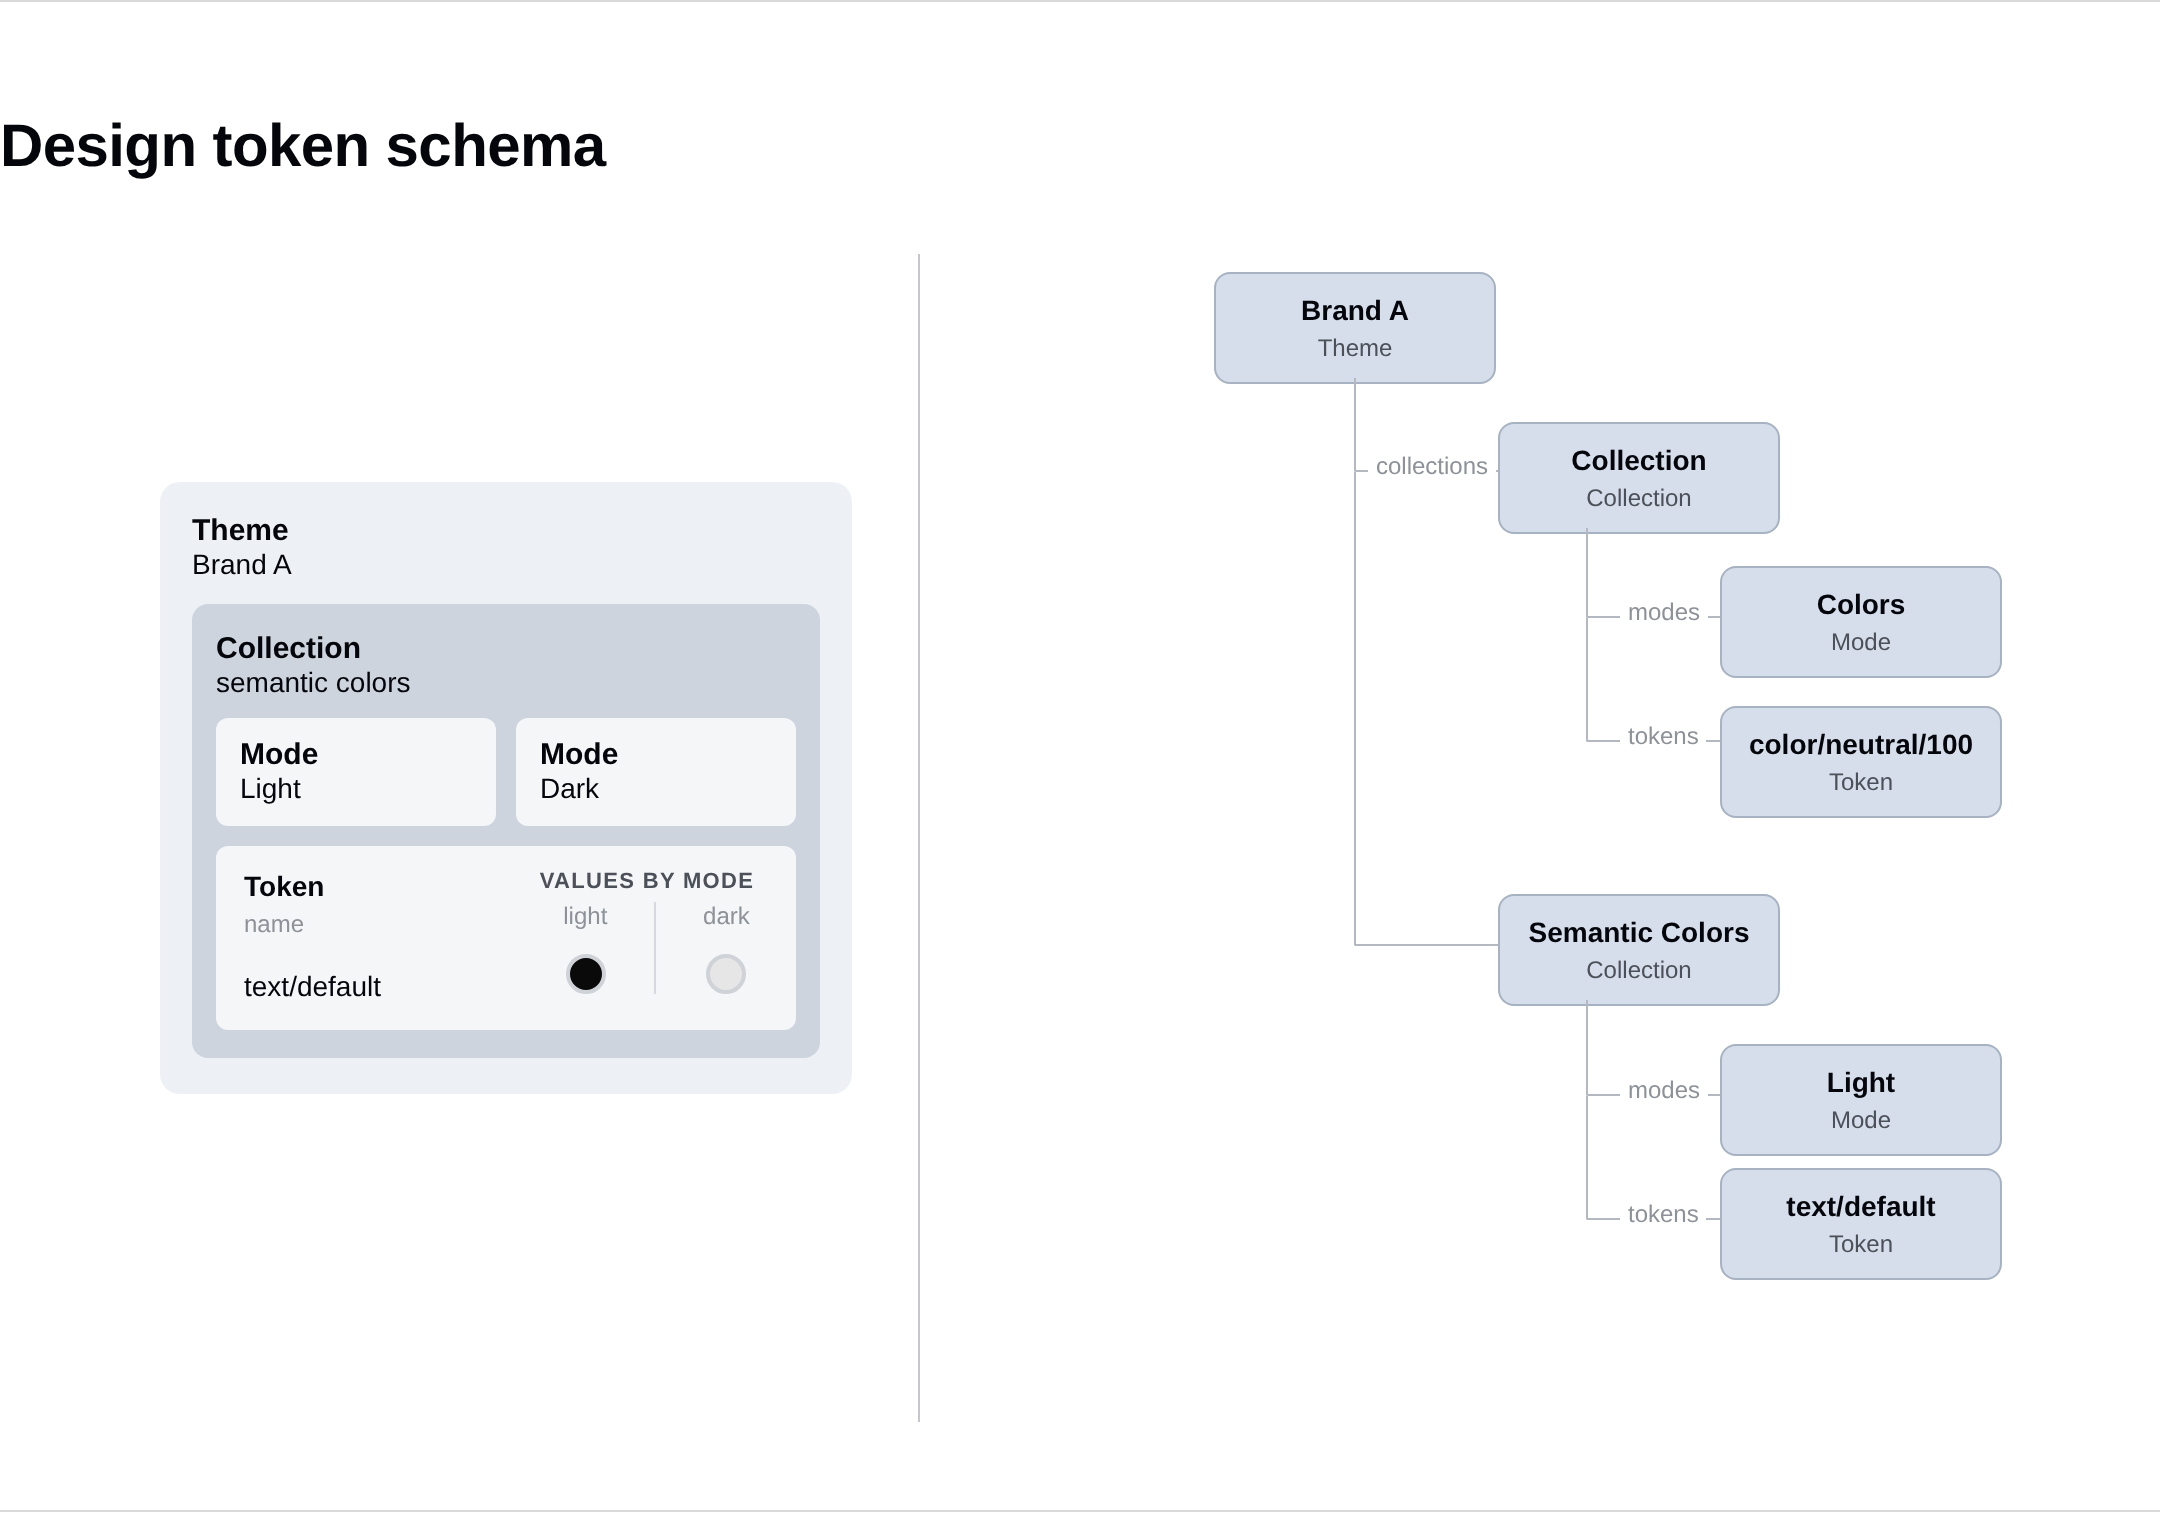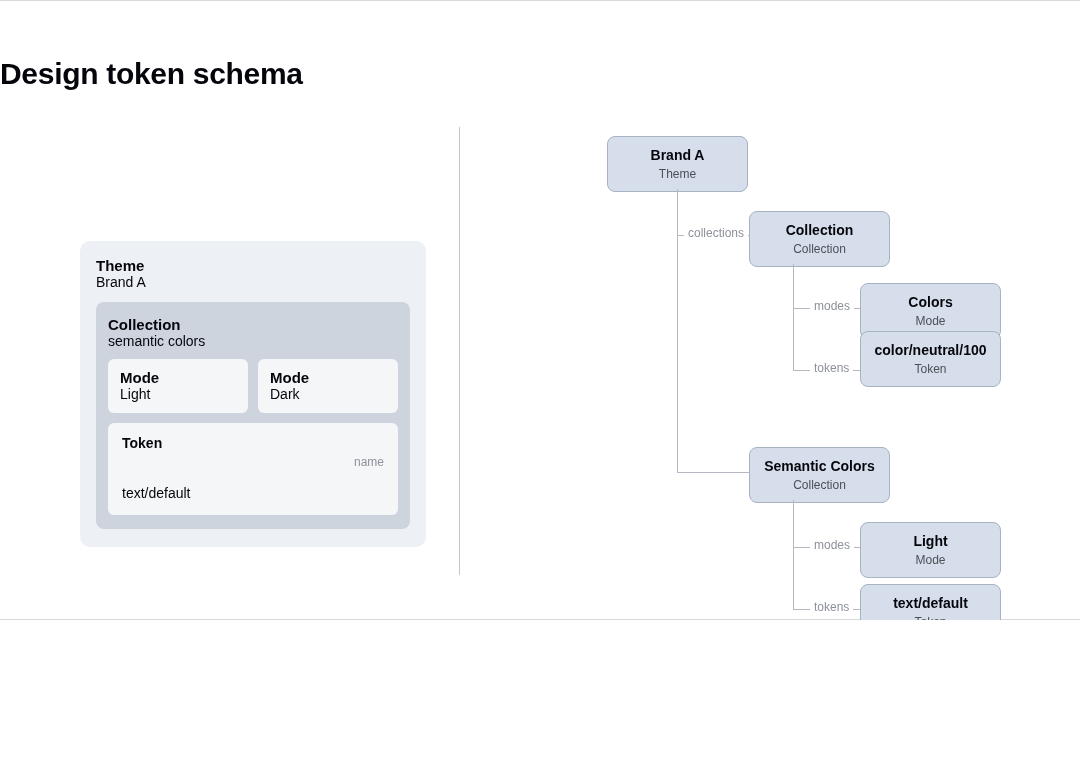--- a/index.html
+++ b/index.html
@@ -10,21 +10,21 @@
     --pale:#edf0f5;   
     --pale-2:#ced4de; 
     --chip:#f4f6f8;   
     --tree-blue:#d5deea;
     --tree-stroke:#a7b2c2;
     --divider:#c6c7cd;
   }
   *{box-sizing:border-box;font-family:"Avenir Next","Avenir","Segoe UI",Helvetica,Arial,sans-serif;color:var(--ink);}
   body{margin:0;background:var(--bg);}
   .page{
-    width:1080px;height:620px;position:relative;background:var(--bg);
+    width:1080px;height:756px;position:relative;background:var(--bg);
     border-top:1px solid #d9d9dc;border-bottom:1px solid #d9d9dc;
   }
   h1.title{
     position:absolute;left:0;top:56px;margin:0;
     font-size:30px;font-weight:700;letter-spacing:-0.01em;
   }
   .vsep{
     position:absolute;left:459px;top:126px;bottom:44px;width:0;
     border-left:1px solid var(--divider);
   }
@@ -41,21 +41,21 @@
   .mode-row{display:flex;gap:10px;margin-top:10px;}
   .mode-card{
     flex:1;background:var(--chip);border-radius:6px;padding:10px 12px 11px;
   }
   .token-row{
     display:flex;gap:0;margin-top:10px;background:var(--chip);border-radius:6px;
     padding:12px 0 14px;align-items:stretch;
   }
   .token-col{flex:1;padding:0 14px;}
   .token-header{font-size:14px;font-weight:600;}
-  .token-subhead{font-size:12px;color:var(--ink-muted);margin-top:4px;text-align:right;}
+  .token-subhead{font-size:12px;color:var(--ink-muted);margin-top:4px;}
   .token-value{font-size:14px;margin-top:16px;}
   .values-col{flex:1.15;display:flex;flex-direction:column;}
   .values-head{font-size:11px;font-weight:600;letter-spacing:0.06em;color:var(--ink-soft);padding:0 12px;}
   .swatch-grid{display:flex;margin-top:4px;}
   .swatch-col{flex:1;display:flex;flex-direction:column;align-items:center;}
   .swatch-col + .swatch-col{border-left:1px solid #d6d9dd;}
   .swatch-label{font-size:12px;color:var(--ink-muted);}
   .swatch{width:20px;height:20px;border-radius:50%;margin-top:12px;border:2px solid #cfd3d8;}
   .swatch.dark{background:#0a0a0a;border-color:#cfd3d8;}
   .swatch.light{background:#e6e6e6;border-color:#cfd3d8;}
@@ -99,39 +99,52 @@
           <div class="label-strong">Mode</div>
           <div class="label-sub">Dark</div>
         </div>
       </div>
       <div class="token-row">
         <div class="token-col">
           <div class="token-header">Token</div>
           <div class="token-subhead">name</div>
           <div class="token-value">text/default</div>
         </div>
+        <div class="values-col">
+          <div class="values-head">VALUES BY MODE</div>
+          <div class="swatch-grid">
+            <div class="swatch-col">
+              <div class="swatch-label">light</div>
+              <div class="swatch dark"></div>
+            </div>
+            <div class="swatch-col">
+              <div class="swatch-label">dark</div>
+              <div class="swatch light"></div>
+            </div>
+          </div>
+        </div>
       </div>
     </div>
   </div>
 
   <div class="tree">
 
     <div class="node" style="left:107px;top:5px;">
       <div class="n-title">Brand A</div>
       <div class="n-sub">Theme</div>
     </div>
     <div class="node" style="left:249px;top:80px;">
       <div class="n-title">Collection</div>
       <div class="n-sub">Collection</div>
     </div>
     <div class="node" style="left:360px;top:152px;">
       <div class="n-title">Colors</div>
       <div class="n-sub">Mode</div>
     </div>
-    <div class="node" style="left:360px;top:200px;">
+    <div class="node" style="left:360px;top:222px;">
       <div class="n-title">color/neutral/100</div>
       <div class="n-sub">Token</div>
     </div>
     <div class="node" style="left:249px;top:316px;">
       <div class="n-title">Semantic Colors</div>
       <div class="n-sub">Collection</div>
     </div>
     <div class="node" style="left:360px;top:391px;">
       <div class="n-title">Light</div>
       <div class="n-sub">Mode</div>

